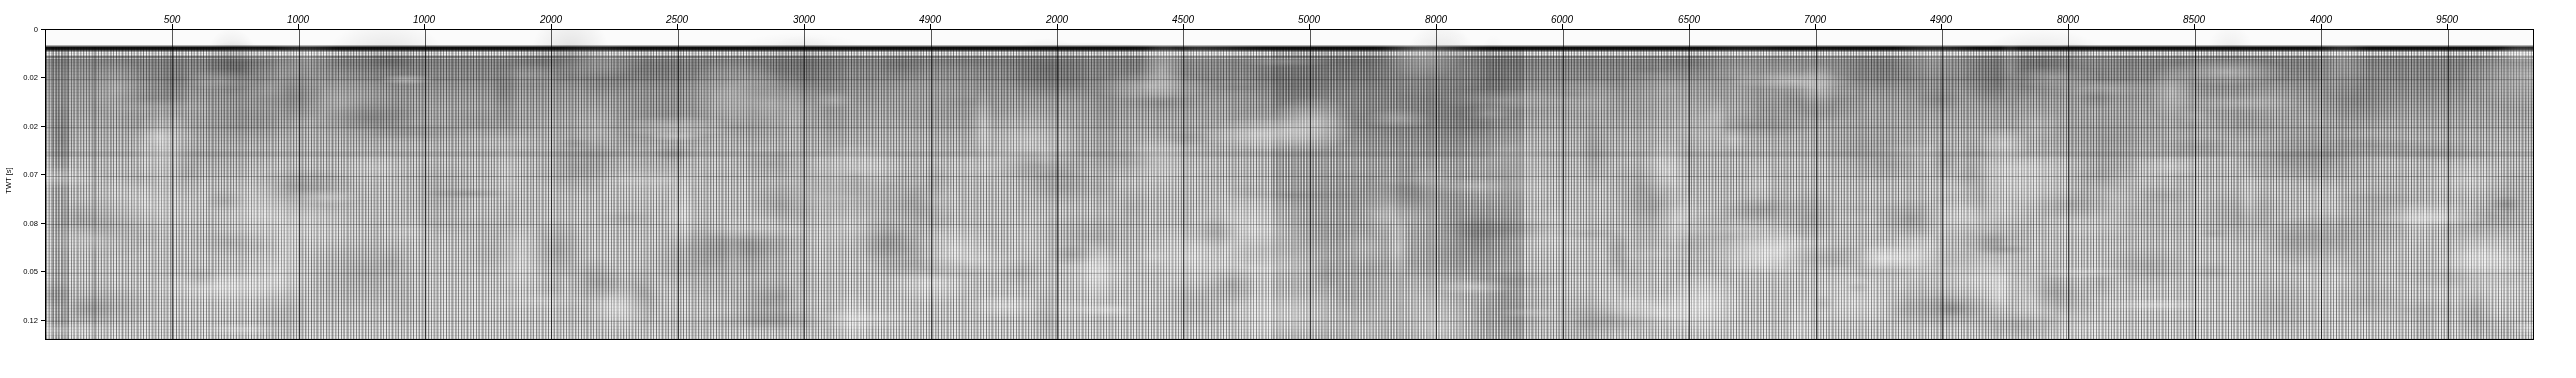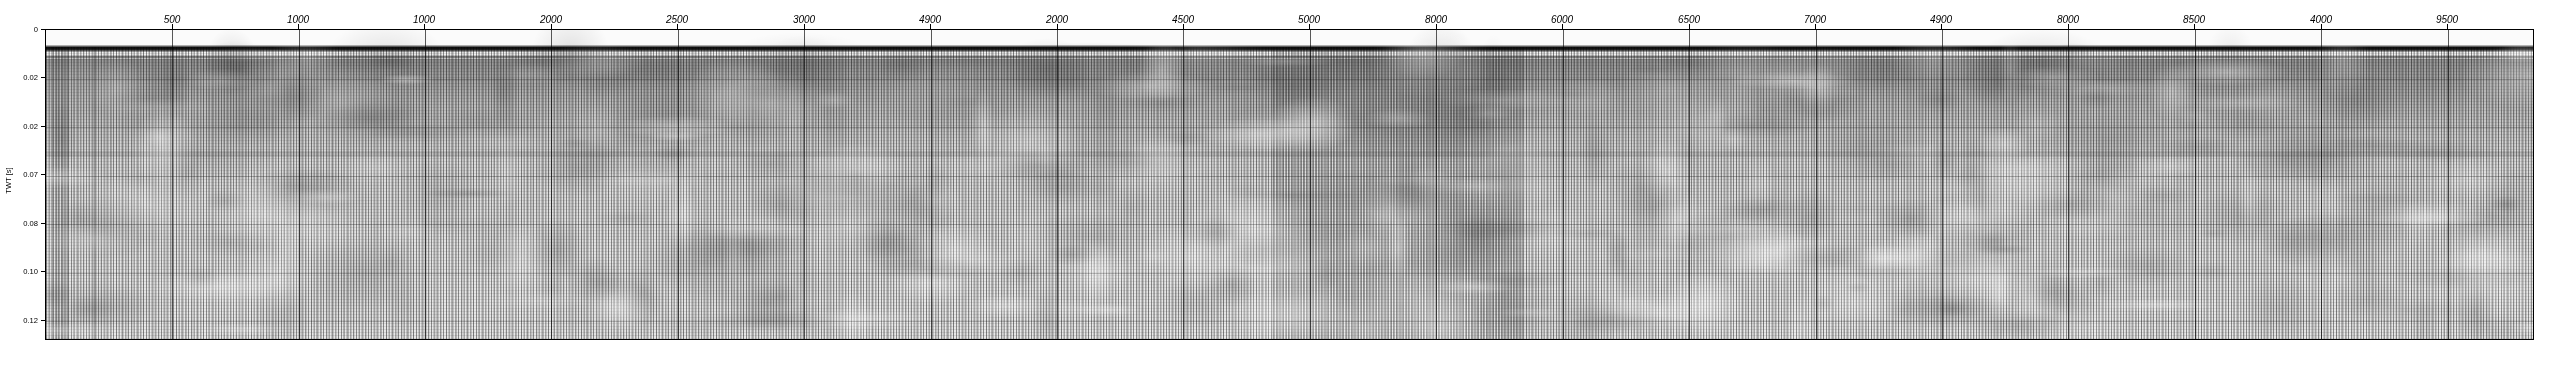--- a/index.html
+++ b/index.html
@@ -745,20 +745,20 @@
       <div class="ylabel" style="top: 29px;">0</div>
       <div class="ytick" style="top: 77px;"></div>
       <div class="ylabel" style="top: 77px;">0.02</div>
       <div class="ytick" style="top: 126px;"></div>
       <div class="ylabel" style="top: 126px;">0.02</div>
       <div class="ytick" style="top: 174px;"></div>
       <div class="ylabel" style="top: 174px;">0.07</div>
       <div class="ytick" style="top: 223px;"></div>
       <div class="ylabel" style="top: 223px;">0.08</div>
       <div class="ytick" style="top: 271px;"></div>
-      <div class="ylabel" style="top: 271px;">0.10</div>
+      <div class="ylabel" style="top: 271px;">0.05</div>
       <div class="ytick" style="top: 320px;"></div>
       <div class="ylabel" style="top: 320px;">0.12</div>
     </div>
   <div id="yaxis-title">TWT [s]</div>
 
 </div>
 
 
 </body></html>

